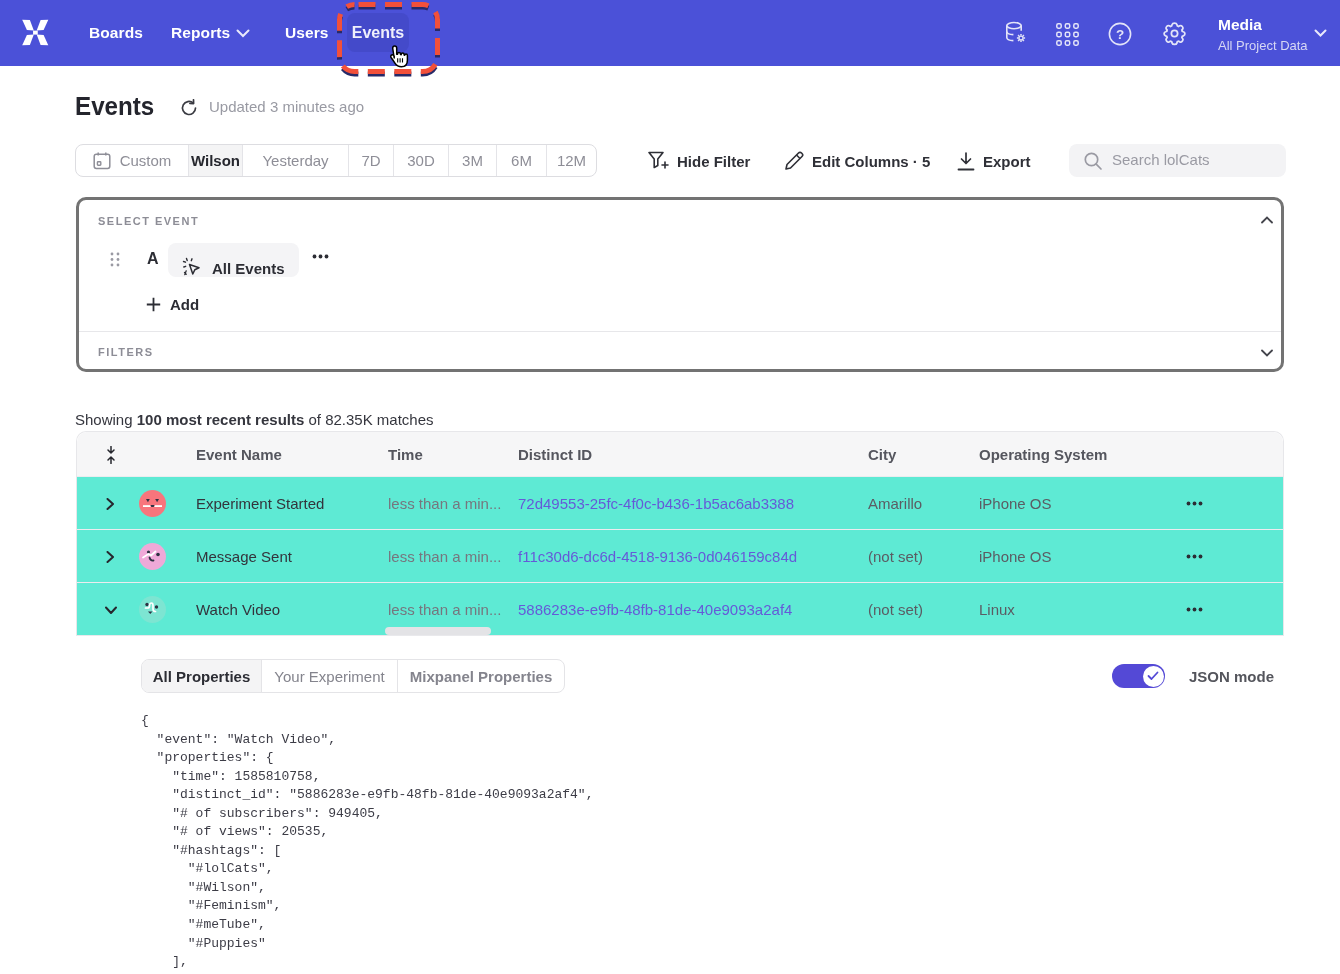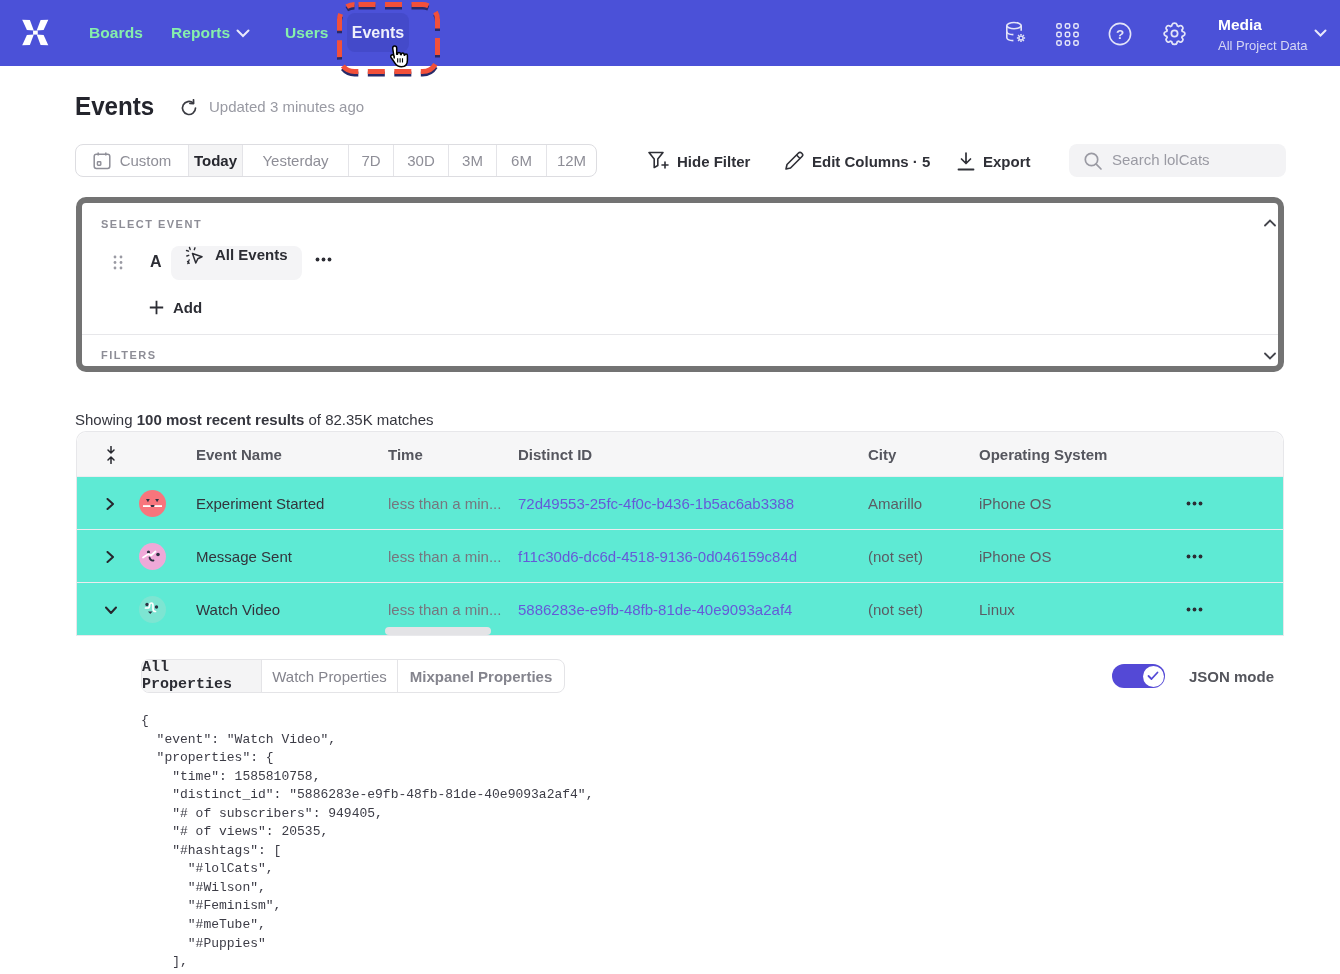--- a/index.html
+++ b/index.html
@@ -3,21 +3,21 @@
 <meta charset="utf-8">
 <style>
   * { margin:0; padding:0; box-sizing:border-box; }
   html,body { width:1340px; height:974px; overflow:hidden; background:#fff;
     font-family:"Liberation Sans", sans-serif; }
   .page { position:relative; width:1340px; height:974px; }
   .abs { position:absolute; }
 
   
   .nav { position:absolute; left:0; top:0; width:1340px; height:66px; background:#4b51d8; }
-  .navlink { position:absolute; top:0; height:66px; line-height:66px; color:#86efac;
+  .navlink { position:absolute; top:0; height:66px; line-height:66px; color:#ffffff;
     font-size:15.5px; font-weight:bold; letter-spacing:0.1px; }
   .events-btn { position:absolute; left:347px; top:13px; width:62px; height:39px;
     background:#444aca; border-radius:8px; color:#efeffc; font-size:16px; font-weight:bold;
     text-align:center; line-height:39px; }
   .searchpill { position:absolute; left:470px; top:14px; width:460px; height:39px;
     background:#4347c2; border-radius:8px; color:#c6c8ef; font-size:17px; }
   .searchpill .txt { position:absolute; left:46px; top:8px; color:#d0d1f1; }
   .nav-right-label { position:absolute; color:#ffffff; }
 
   
@@ -35,24 +35,24 @@
 
   .toolbtn { position:absolute; top:144px; height:34px; display:flex; align-items:center;
     font-size:15px; font-weight:bold; color:#2f3037; }
   .toolbtn svg { margin-right:8px; }
   .search-events { position:absolute; left:1069px; top:144px; width:217px; height:33px;
     background:#f3f3f5; border-radius:8px; }
   .search-events .ph { position:absolute; left:43px; top:7px; font-size:15px; color:#9a9aa3; }
 
   
   .card { position:absolute; left:76px; top:197px; width:1208px; height:175px;
-    border:6px solid #737373; border-radius:10px; background:#fff; }
+    border:3px solid #737373; border-radius:10px; background:#fff; }
   .lbl { font-size:11px; font-weight:bold; letter-spacing:1.5px; color:#8d8d96; }
   .chip { position:absolute; left:89px; top:43px; height:34px; background:#f4f4f6;
-    border-radius:8px; display:flex; align-items:flex-start; padding:0 14px; font-size:15px;
+    border-radius:8px; display:flex; align-items:flex-end; padding:0 14px; font-size:15px;
     font-weight:bold; color:#2c2d34; }
   .divider { position:absolute; left:0; right:0; top:131px; height:1px; background:#e7e7ea; }
 
   
   .showing { position:absolute; left:75px; top:411px; font-size:15px; color:#35363e; }
 
   
   .table { position:absolute; left:76px; top:431px; width:1208px;
     border:1px solid #e7e7ea; border-radius:10px 10px 0 0; border-bottom:none; background:#fff; }
   .thead { position:relative; height:45px; background:#f6f6f7; border-radius:10px 10px 0 0;
@@ -67,21 +67,21 @@
   .cell.id { color:#655ad8; }
   .cell.os, .cell.city { color:#5b5c63; }
   .notset { color:#85858e; }
 
   
   .tabs { position:absolute; left:141px; top:659px; height:34px; display:flex;
     border:1px solid #e4e4e7; border-radius:8px; background:#fff; }
   .tabs .tab { display:flex; align-items:center; justify-content:center; font-size:15px;
     color:#84848d; border-right:1px solid #e4e4e7; }
   .tabs .tab:last-child { border-right:none; border-radius:0 7px 7px 0;font-weight:bold; }
-  .tabs .tab:first-child { border-radius:7px 0 0 7px;font-family:Liberation Mono, monospace; }
+  .tabs .tab:first-child { border-radius:7px 0 0 7px; }
   .tabs .sel { background:#f4f4f5; color:#2c2d34; font-weight:bold; }
 
   .toggle { position:absolute; left:1112px; top:664px; width:53px; height:24px;
     background:#5449d6; border-radius:12px; }
   .knob { position:absolute; right:1.5px; top:1.5px; width:21px; height:21px;
     background:#fff; border-radius:50%; }
   .jsonmode { position:absolute; left:1189px; top:668px; font-size:15px; font-weight:bold; color:#54555c; }
 
   pre.json { position:absolute; left:141px; top:712px; font-family:"Liberation Mono", monospace;
     font-size:13px; line-height:18.55px; color:#3c3c46; }
@@ -168,21 +168,21 @@
   <div class="updated">Updated 3 minutes ago</div>
 
   <div class="seg">
     <div class="sc" style="width:113px">
       <svg width="18" height="18" viewBox="0 0 18 18" style="margin-right:9px">
         <rect x="1.2" y="2.2" width="15.6" height="14.3" rx="2.2" stroke="#8e8e97" stroke-width="1.5" fill="none"></rect>
         <path d="M5.2 0.4 V3.6 M12.8 0.4 V3.6" stroke="#8e8e97" stroke-width="1.5"></path>
         <rect x="4.4" y="9.8" width="3.4" height="3.4" rx="0.7" stroke="#8e8e97" stroke-width="1.4" fill="none"></rect>
       </svg>
       Custom</div>
-    <div class="sc sel" style="width:54px">Today</div>
+    <div class="sc sel" style="width:54px">Wilson</div>
     <div class="sc" style="width:106px">Yesterday</div>
     <div class="sc" style="width:45px">7D</div>
     <div class="sc" style="width:55px">30D</div>
     <div class="sc" style="width:48px">3M</div>
     <div class="sc" style="width:50px">6M</div>
     <div class="sc" style="width:49px">12M</div>
   </div>
 
   <div class="toolbtn" style="left:648px">
     <svg width="21" height="20" viewBox="0 0 21 20">
@@ -345,21 +345,21 @@
           </g>
       </svg>
     </div>
   </div>
 
   <div class="abs" style="left:76px;top:635px;width:1208px;height:1px;background:#e9e9ec"></div>
   <div class="abs" style="left:385px;top:627px;width:106px;height:8px;background:#e3e3e6;border-radius:4px"></div>
 
   <div class="tabs">
     <div class="tab sel" style="width:120px">All Properties</div>
-    <div class="tab" style="width:136px">Watch Properties</div>
+    <div class="tab" style="width:136px">Your Experiment</div>
     <div class="tab" style="width:166px">Mixpanel Properties</div>
   </div>
   <div class="toggle">
     <div class="knob">
       <svg style="position:absolute;left:4.5px;top:5.5px" width="12" height="10" viewBox="0 0 12 10">
         <path d="M1.5 5 L4.5 8 L10.5 1.5" stroke="#5449d6" stroke-width="1.8" fill="none" stroke-linecap="round" stroke-linejoin="round"></path>
       </svg>
     </div>
   </div>
   <div class="jsonmode">JSON mode</div>

